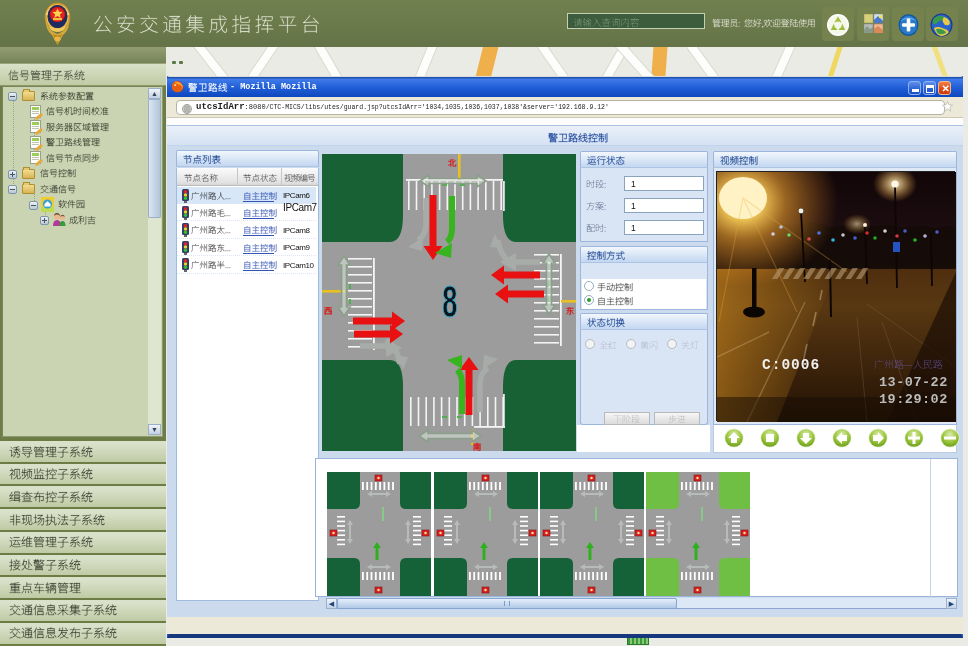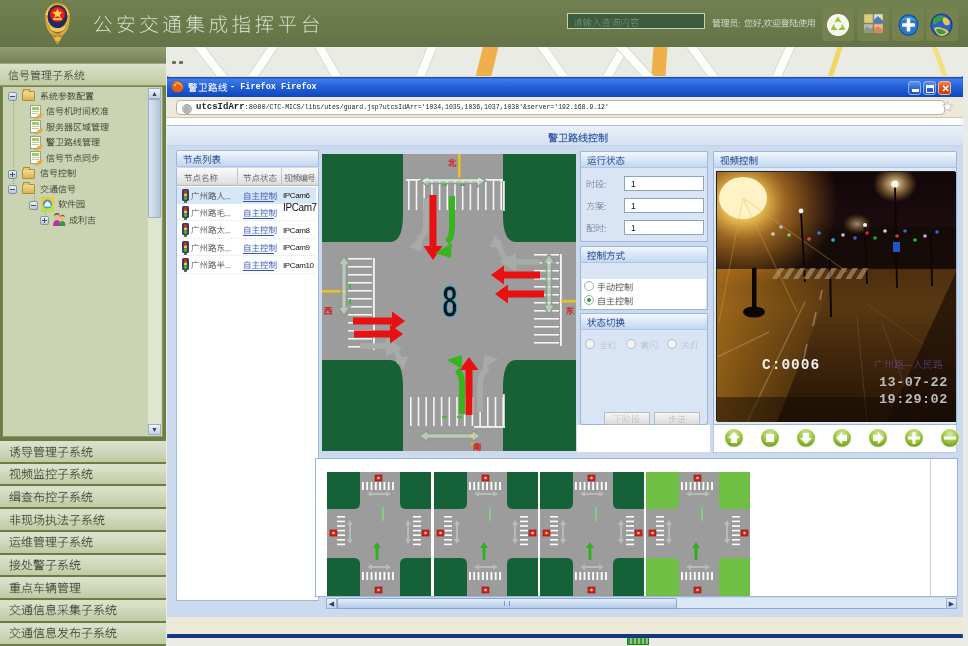--- a/index.html
+++ b/index.html
@@ -631,21 +631,21 @@
       </div>
     </div>
     <svg class="abs" style="left:19px;top:5px;overflow:visible" width="41" height="13">
       <g transform="translate(0,9.0) scale(0.009500,-0.009500)" fill="#ffffff" stroke="#ffffff" stroke-width="45">
         <use href="#g5b" x="0"></use>
         <use href="#g5c" x="1053"></use>
         <use href="#g5d" x="2105"></use>
         <use href="#g5e" x="3158"></use>
       </g>
     </svg>
-    <div id="wtitle" style="left:61px">- Firefox Firefox</div>
+    <div id="wtitle" style="left:61px">- Mozilla Mozilla</div>
     <div id="addrbar">
       <div id="urlbox"><svg style="position:absolute;left:5px;top:2.5px" width="10" height="10" viewBox="0 0 10 10">
 <circle cx="5" cy="5" r="4.6" fill="#d8d8d4" stroke="#9a9a96" stroke-width="0.7"></circle>
 <path d="M0.4 5 h9.2 M5 0.4 v9.2 M1.5 2.5 q3.5 1.5 7 0 M1.5 7.5 q3.5-1.5 7 0" stroke="#9a9a96" stroke-width="0.7" fill="none"></path>
 <ellipse cx="5" cy="5" rx="2.2" ry="4.6" fill="none" stroke="#9a9a96" stroke-width="0.7"></ellipse>
 </svg><b style="font-size:9px">utcsIdArr</b><span style="font-size:7px">:8080</span>/CTC-MICS/libs/utes/guard.jsp?utcsIdArr='1034,1035,1036,1037,1038'&amp;server='192.168.9.12'</div>
       <svg style="position:absolute;right:10px;top:4px" width="11" height="11" viewBox="0 0 13 13">
 <path d="M6.5 0.5 l1.8 4 l4.2 0.4 l-3.2 2.8 l1 4.2 l-3.8-2.3 l-3.8 2.3 l1-4.2 l-3.2-2.8 l4.2-0.4 Z" fill="#fcfcfa" stroke="#b0b0ac" stroke-width="0.8"></path>
 </svg>
     </div>

